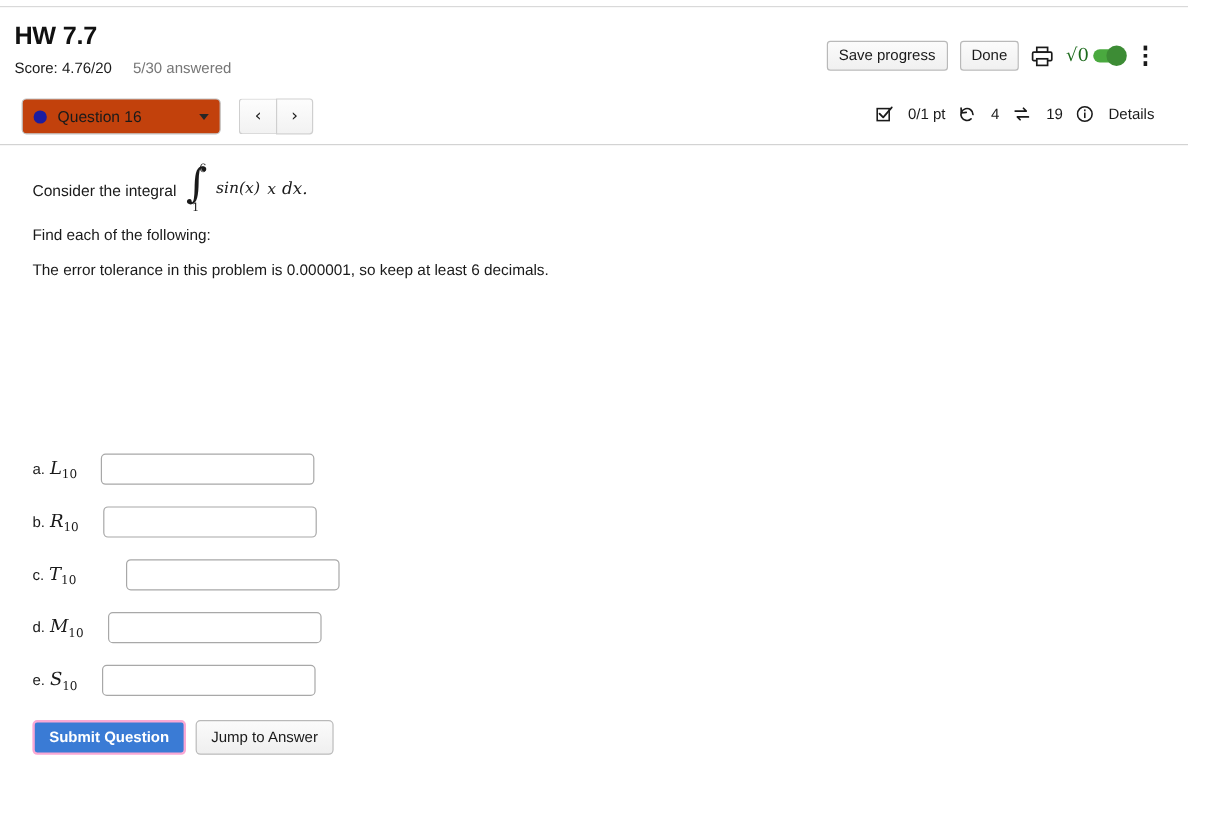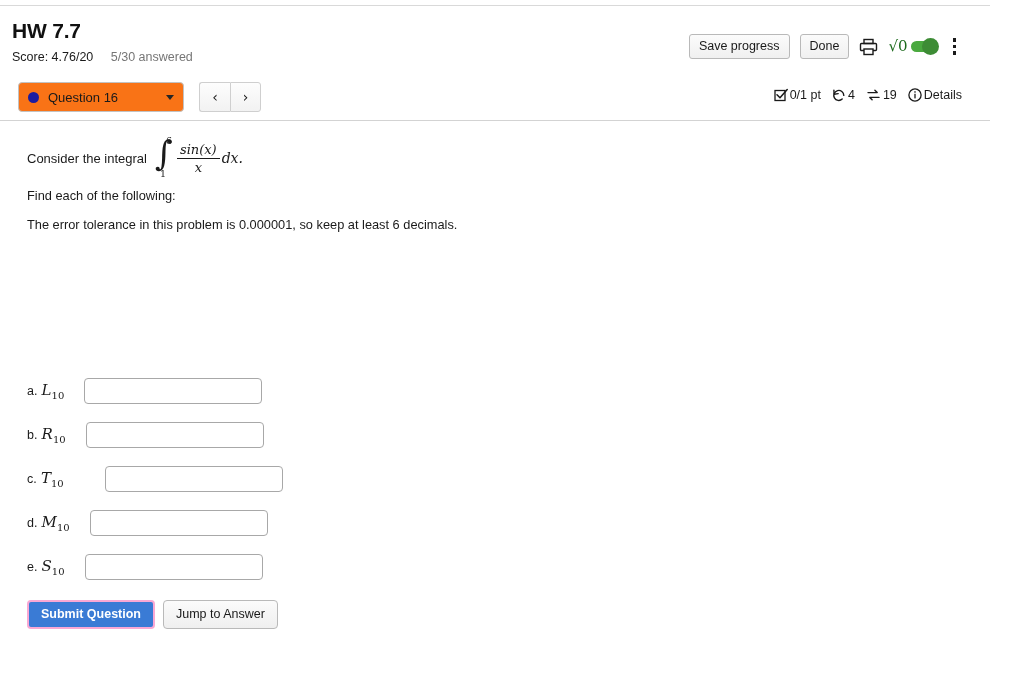--- a/index.html
+++ b/index.html
@@ -142,21 +142,21 @@
     width: 990px;
     height: 34px;
   }
   .qselect {
     position: absolute;
     left: 18px;
     top: 0px;
     width: 166px;
     height: 30px;
     box-sizing: border-box;
-    background: #f97316;
+    background: #c2410c;
     border: 1px solid #c2c2c2;
     border-radius: 4px;
     display: flex;
     align-items: center;
     padding: 1px 9px;
     cursor: pointer;
   }
   .qdot {
     width: 11px;
     height: 11px;
@@ -216,21 +216,21 @@
     display: flex;
     align-items: center;
     font-size: 12.5px;
     color: #1a1a1a;
     gap: 5px;
     white-space: nowrap;
   }
   .status .grp {
     display: flex;
     align-items: flex-start;
-    gap: 2px;
+    gap: 13px;
   }
   .status .grp + .grp { margin-left: 6px; }
   .qbar-rule {
     position: absolute;
     left: 0;
     top: 120px;
     width: 990px;
     height: 1px;
     background: #d3d3d3;
   }
@@ -283,21 +283,21 @@
   }
   .int-lower {
     position: absolute;
     left: 7px;
     bottom: -1px;
     font-size: 9.5px;
     font-family: "DejaVu Serif", serif;
   }
   .frac {
     display: inline-flex;
-    flex-direction: column;
+    flex-direction: row;
     align-items: center;
     margin: 0 2px;
     font-family: "DejaVu Serif", serif;
   }
   .frac .num {
     font-size: 13px;
     padding: 0 3px 1px 3px;
     font-style: italic;
   }
   .frac .bar {

